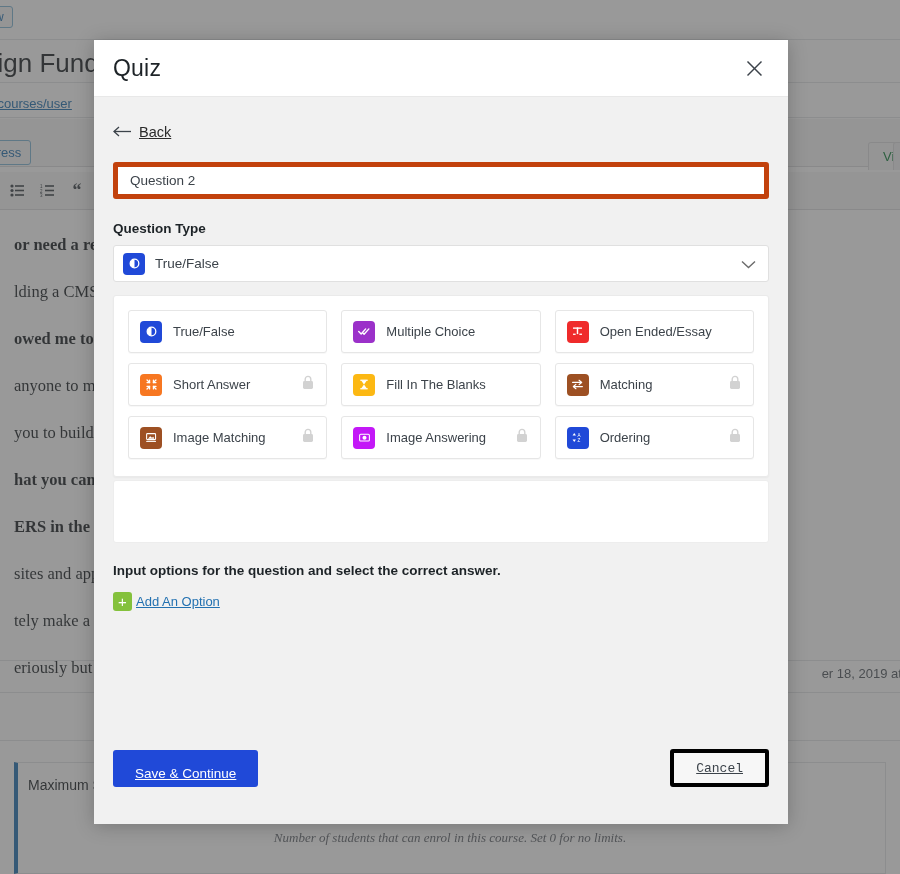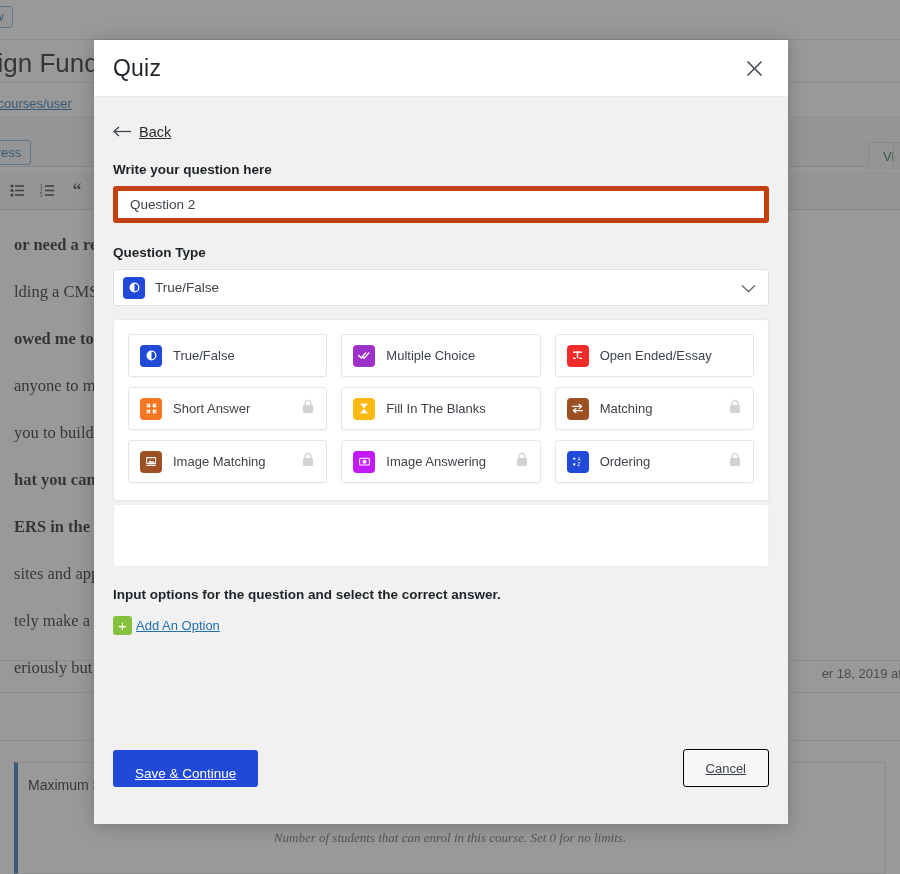--- a/index.html
+++ b/index.html
@@ -240,24 +240,24 @@
   }
   .btn-primary {
     background: #2049d8; color: #fff;
     border: none; border-radius: 3px;
     height: 37px; padding: 16px 22px;
     font-size: 13.5px; font-family: "Liberation Sans", sans-serif;
     cursor: pointer; text-decoration: underline;
   }
   .btn-cancel {
     margin-left: auto;
-    background: #f7f7f7; border: 1px solid #000000; border-radius: 3px;
+    background: #f7f7f7; border: 4px solid #000000; border-radius: 3px;
     height: 38px; padding: 0 22px;
     font-size: 13px; color: #3c434a;
-    font-family: Liberation Sans, sans-serif;
+    font-family: Liberation Mono, monospace;
     cursor: pointer; text-decoration: underline;
   }
 </style>
 </head>
 <body>
 
 <div id="bg-page">
   <div class="bg-topbar"></div>
   <div class="bg-btn-small">w</div>
 
@@ -364,21 +364,20 @@
     <a class="back-link" href="#">
       <span>
         <svg width="19" height="11" viewBox="0 0 19 11" stroke="#3c434a" stroke-width="1.3" fill="none">
           <line x1="1" y1="5.5" x2="18" y2="5.5"></line>
           <polyline points="6,1 1,5.5 6,10"></polyline>
         </svg>
       </span>
       <span class="back-text">Back</span>
     </a>
 
-    <div class="field-label">Write your question here</div>
     <div class="text-input">
       <span>Question 2</span>
     </div>
 
     <div class="spacer-22"></div>
 
     <div class="field-label">Question Type</div>
     <div class="select-box">
       <span class="opt-ico" style="background:#2049d8;">
         <svg width="13" height="13" viewBox="0 0 16 16" fill="none">

